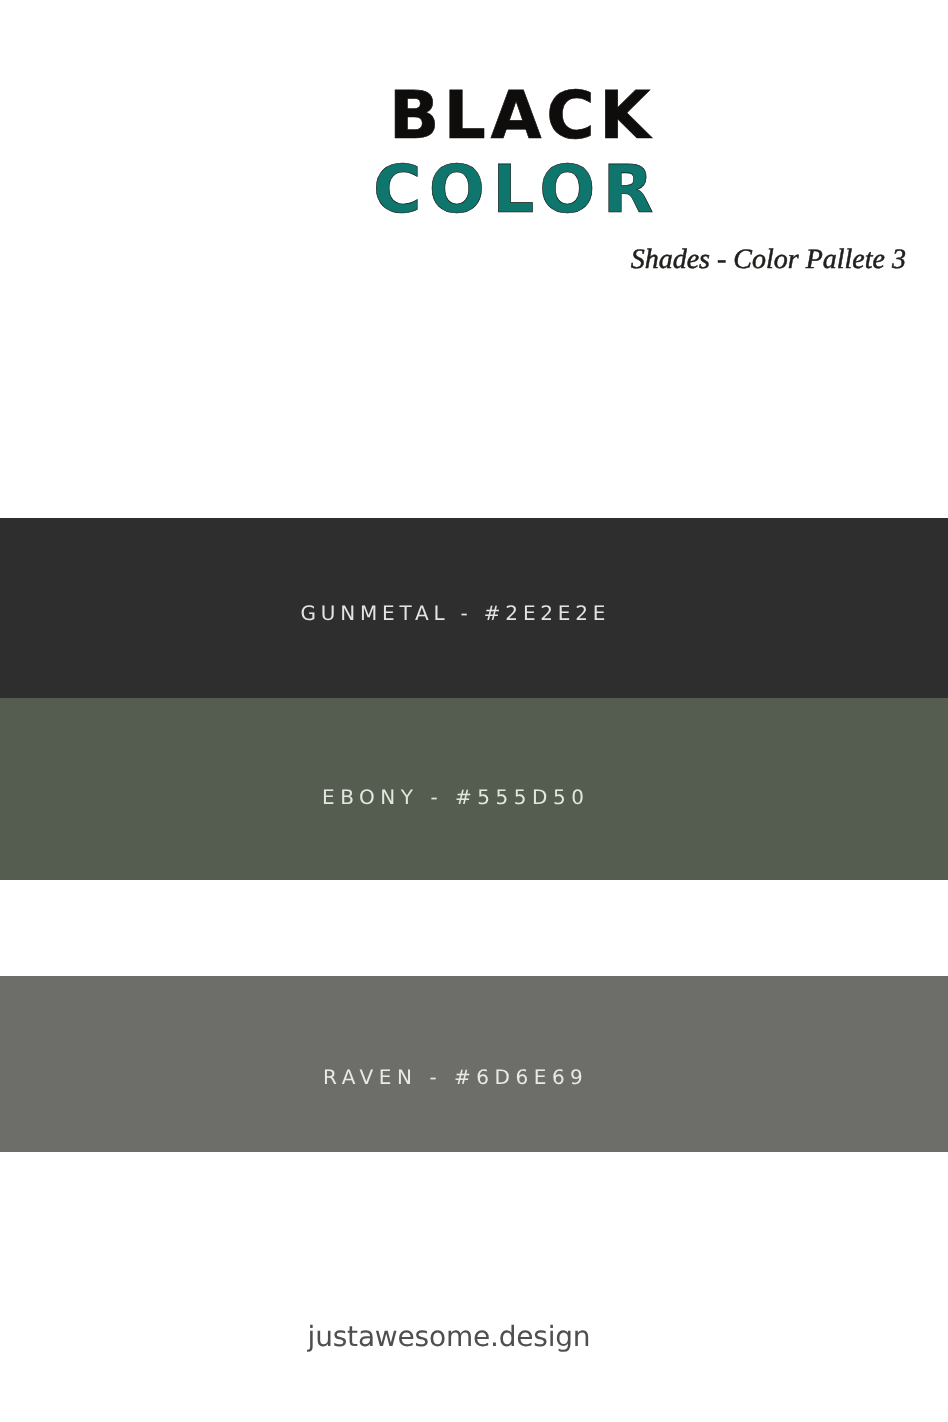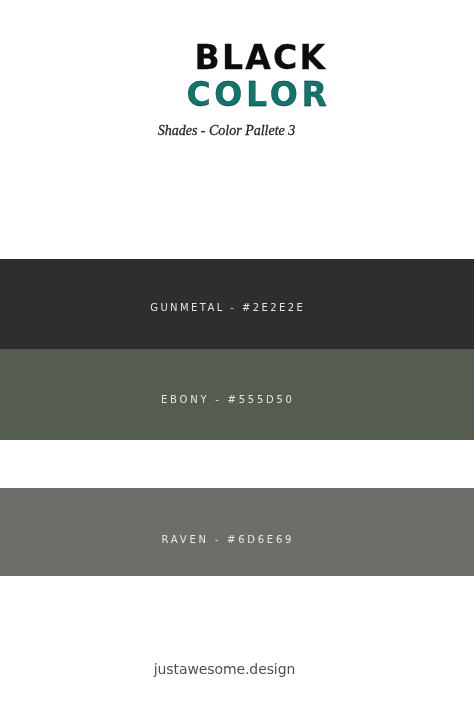--- a/index.html
+++ b/index.html
@@ -111,21 +111,21 @@
   }
 </style>
 </head>
 <body>
 
 <div class="poster" style="background: rgb(255, 255, 255);">
 
   <div class="header">
     <div class="title-line title-1" style="color: rgb(15, 13, 12); -webkit-text-stroke: 0.3px rgb(15, 13, 12);">BLACK</div>
     <div class="title-line title-2" style="color: #0f766e; -webkit-text-stroke: 0.3px rgb(15, 13, 12);">COLOR</div>
-    <div class="subtitle" style="color: rgb(34, 32, 30); -webkit-text-stroke: 0.26px rgb(34, 32, 30);">Shades - Color Pallete 3</div>
+    <div class="subtitle" style="color: rgb(34, 32, 30); text-align: right; -webkit-text-stroke: 0.26px rgb(34, 32, 30);">Shades - Color Pallete 3</div>
   </div>
 
   <div class="swatches">
       <div class="swatch" style="top: 93px; height: 90px; background: rgb(46, 46, 46);">
         <div class="swatch-label" style="top: 44.2px; letter-spacing: 2.4px; text-indent: 2.4px; color: rgb(227, 227, 225);"><span>GUNMETAL</span> <span>-</span> <span>#2E2E2E</span></div>
       </div>
       <div class="swatch" style="top: 183px; height: 91px; background: rgb(85, 93, 80);">
         <div class="swatch-label" style="top: 46.3px; letter-spacing: 2.76px; text-indent: 2.76px; color: rgb(229, 230, 226);"><span>EBONY</span> <span>-</span> <span>#555D50</span></div>
       </div>
       <div class="swatch" style="top: 274px; height: 88px; background: rgb(109, 110, 105); margin-top: 48px;">

